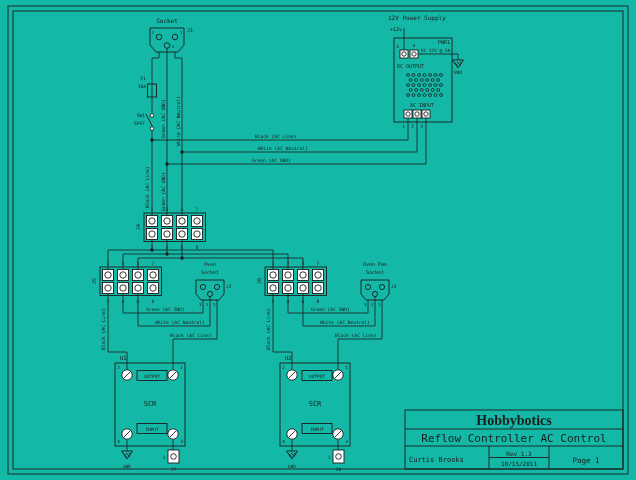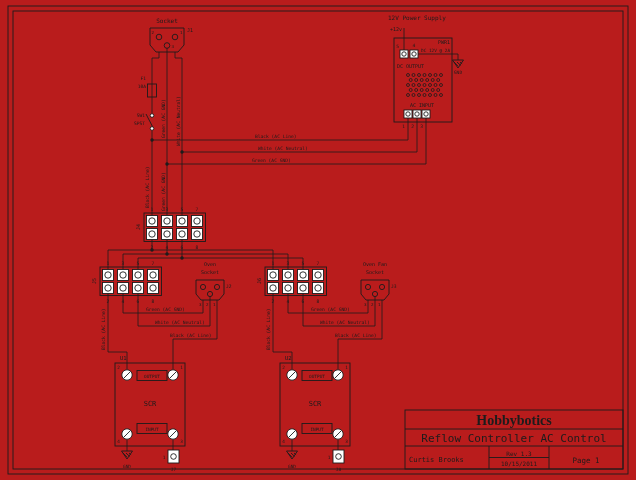--- a/index.html
+++ b/index.html
@@ -1,16 +1,16 @@
 <!DOCTYPE html>
 <html><head>
 <meta charset="utf-8">
 <style>
   html,body{margin:0;padding:0;background:#ffffff;}
-  .sheet{width:636px;height:480px;background:#b91c1c;overflow:hidden;position:relative;}
+  .sheet{width:636px;height:480px;background:#14b8a6;overflow:hidden;position:relative;}
   svg{display:block;}
   text{font-family:"DejaVu Sans Mono","Liberation Mono",monospace;fill:#1c1c1c;}
   .serif{font-family:"Liberation Serif","DejaVu Serif",serif;}
   .w{stroke:#1c1c1c;stroke-width:.9;fill:none;}
   .thin{stroke-width:.8;}
   .dot{fill:#1c1c1c;stroke:none;}
   .whitefill{fill:#ffffff;}
 </style>
 </head>
 <body>

